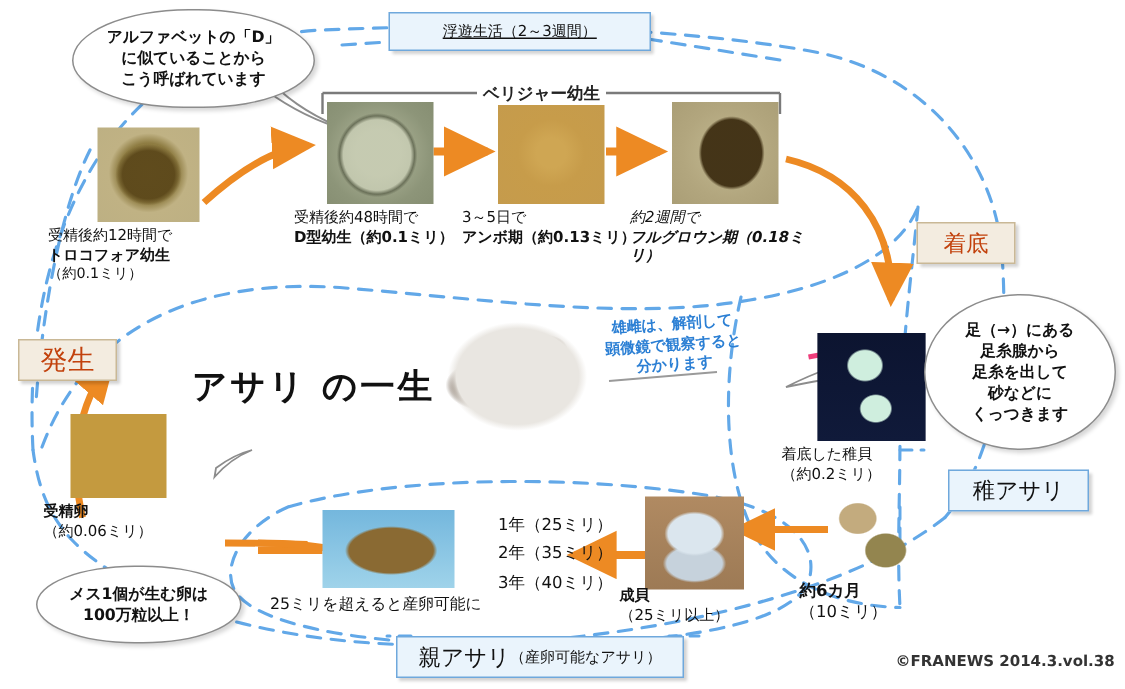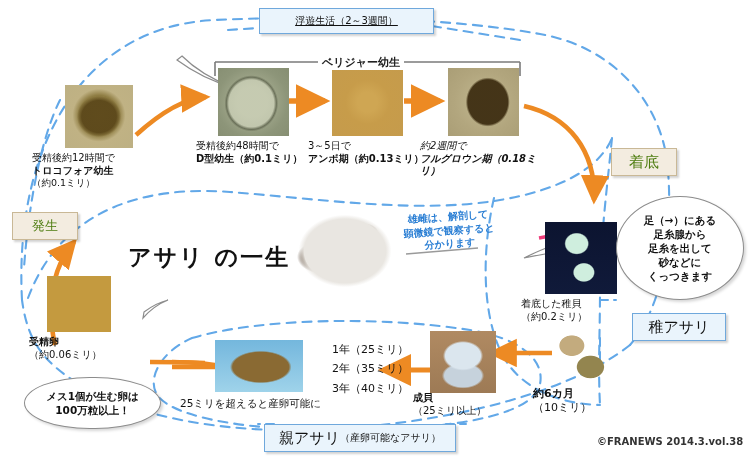--- a/index.html
+++ b/index.html
@@ -23,21 +23,21 @@
   
   .bluebox{
     position:absolute;background:#eaf4fc;border:1.4px solid #6fa8dc;
     display:flex;align-items:center;justify-content:center;
     color:#111;white-space:nowrap;
   }
   
   .beigebox{
     position:absolute;background:#f3ece0;border:1.4px solid #c9b896;
     display:flex;align-items:center;justify-content:center;
-    color:#4d7c0f;white-space:nowrap;text-align:right;
+    color:#c2410c;white-space:nowrap;text-align:right;
   }
   .shadowbox{box-shadow:2px 2px 2px rgba(0,0,0,0.18);}
 
   
   .balloon{
     position:absolute;background:#fff;border:1.3px solid #8c8c8c;
     border-radius:50%/50%;
     display:flex;align-items:center;justify-content:center;text-align:center;
     line-height:1.35;color:#111;font-weight:bold;
     box-shadow:2px 2px 3px rgba(0,0,0,0.16);
@@ -273,25 +273,30 @@
 
   <div class="bluebox shadowbox" style="left:632px;top:313px;width:92px;height:26px;font-size:15px;">
     <span>稚アサリ</span>
   </div>
 
   <div class="bluebox shadowbox" style="left:264px;top:424px;width:190px;height:26px;font-size:15px;">
     <span>親アサリ</span>
       <span style="font-size:10px;">（産卵可能なアサリ）</span>
   </div>
 
-  <div class="beigebox shadowbox" style="left:12px;top:212px;width:64px;height:26px;font-size:13px;">
+  <div class="beigebox shadowbox" style="left:12px;top:226px;width:64px;height:26px;font-size:18px;">
     <span>発生</span>
   </div>
 
 
+  <div class="balloon" style="left:48px;top:6px;width:160px;height:64px;font-size:10.5px;border-radius:48% 48% 46% 46%/52% 52% 48% 48%;">
+    <span style="white-space:pre-line;">アルファベットの「D」
+に似ていることから
+こう呼ばれています</span>
+  </div>
 
   <div class="balloon" style="left:616px;top:196px;width:126px;height:102px;font-size:10.5px;border-radius:50%/50%;">
     <span style="white-space:pre-line;">足（→）にある
 足糸腺から
 足糸を出して
 砂などに
 くっつきます</span>
   </div>
 
   <div class="balloon" style="left:24px;top:377px;width:135px;height:50px;font-size:10.5px;border-radius:48%/50%;">

